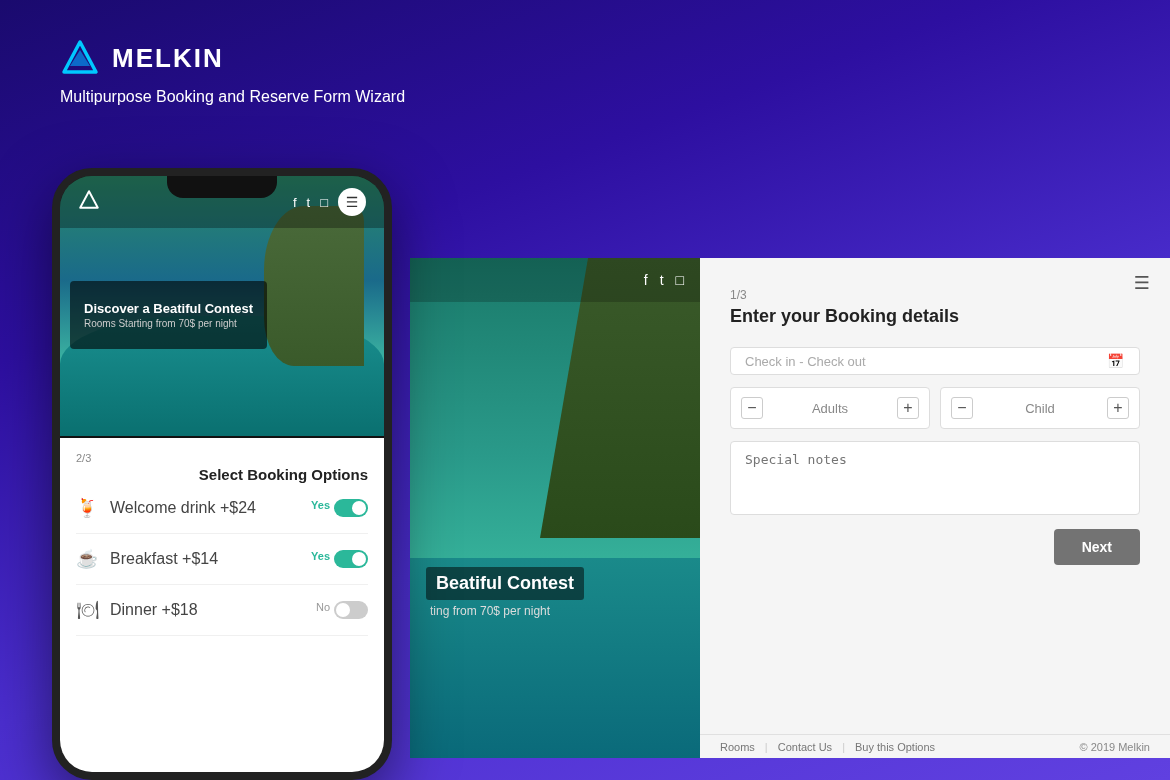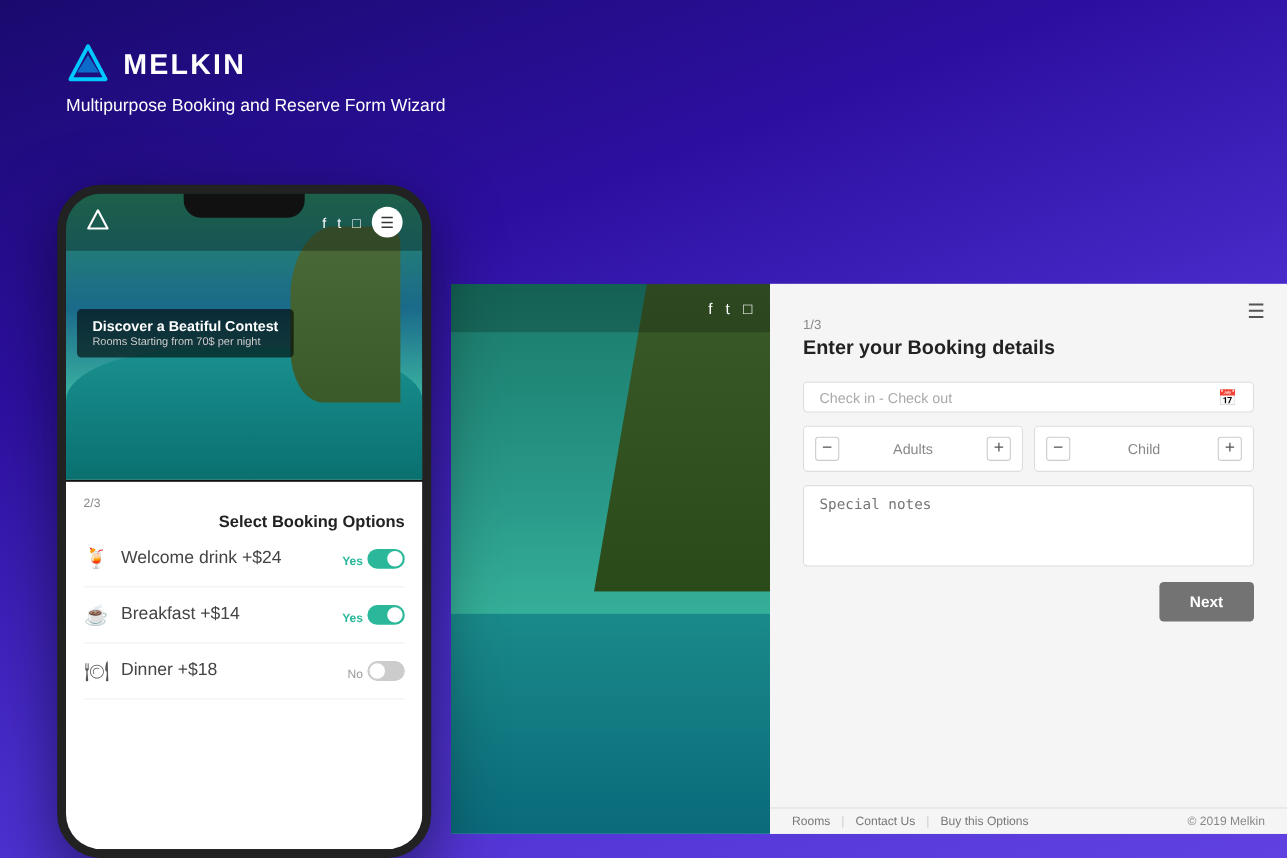--- a/index.html
+++ b/index.html
@@ -103,21 +103,21 @@
       top: 30px; right: 20px;
       width: 100px; height: 160px;
       background: linear-gradient(180deg, #4a6a3a 0%, #3a5a2a 100%);
       border-radius: 40% 10% 0 30%;
     }
     .phone-hero-text {
       position: absolute;
       top: 105px; left: 10px;
       background: rgba(0,0,0,0.6);
       color: white;
-      padding: 8px 14px;
+      padding: 20px 14px;
       border-radius: 4px;
       z-index: 5;
     }
     .phone-hero-title { font-size: 13px; font-weight: bold; }
     .phone-hero-sub { font-size: 10px; color: #ccc; margin-top: 2px; }
 
     .phone-body {
       position: absolute;
       top: 262px; left: 0; right: 0; bottom: 0;
       background: white;
@@ -134,21 +134,21 @@
       margin-bottom: 14px; padding-bottom: 14px;
       border-bottom: 1px solid #f0f0f0;
     }
     .phone-option-icon {
       font-size: 18px; color: #555; width: 24px; text-align: center;
     }
     .phone-option-label {
       flex: 1; font-size: 16px; color: #444;
     }
     .toggle-yes {
-      display: flex; align-items: flex-end; gap: 4px;
+      display: flex; align-items: flex-start; gap: 4px;
     }
     .toggle-label { font-size: 11px; color: #2bb89a; font-weight: 600; }
     .toggle-track {
       width: 34px; height: 18px; border-radius: 9px;
       background: #2bb89a;
       position: relative; display: inline-block;
     }
     .toggle-thumb {
       position: absolute;
       right: 2px; top: 2px;
@@ -399,20 +399,24 @@
 
   <div class="desktop-left">
     <div class="desktop-hero-bg">
       <div class="desktop-top-bar">
         <span class="desktop-nav-icon">f</span>
         <span class="desktop-nav-icon">t</span>
         <span class="desktop-nav-icon">□</span>
       </div>
       <div class="desktop-hero-cliff"></div>
       <div class="desktop-hero-water"></div>
+      <div class="desktop-hero-text">
+        <div class="desktop-hero-title">Beatiful Contest</div>
+        <div class="desktop-hero-sub">ting from 70$ per night</div>
+      </div>
     </div>
   </div>
 
   <div class="desktop-right">
     <span class="desktop-menu-icon">☰</span>
     <div class="form-step">1/3</div>
     <div class="form-title">Enter your Booking details</div>
 
     <div class="form-input">
       <span class="form-input-text">Check in - Check out</span>

